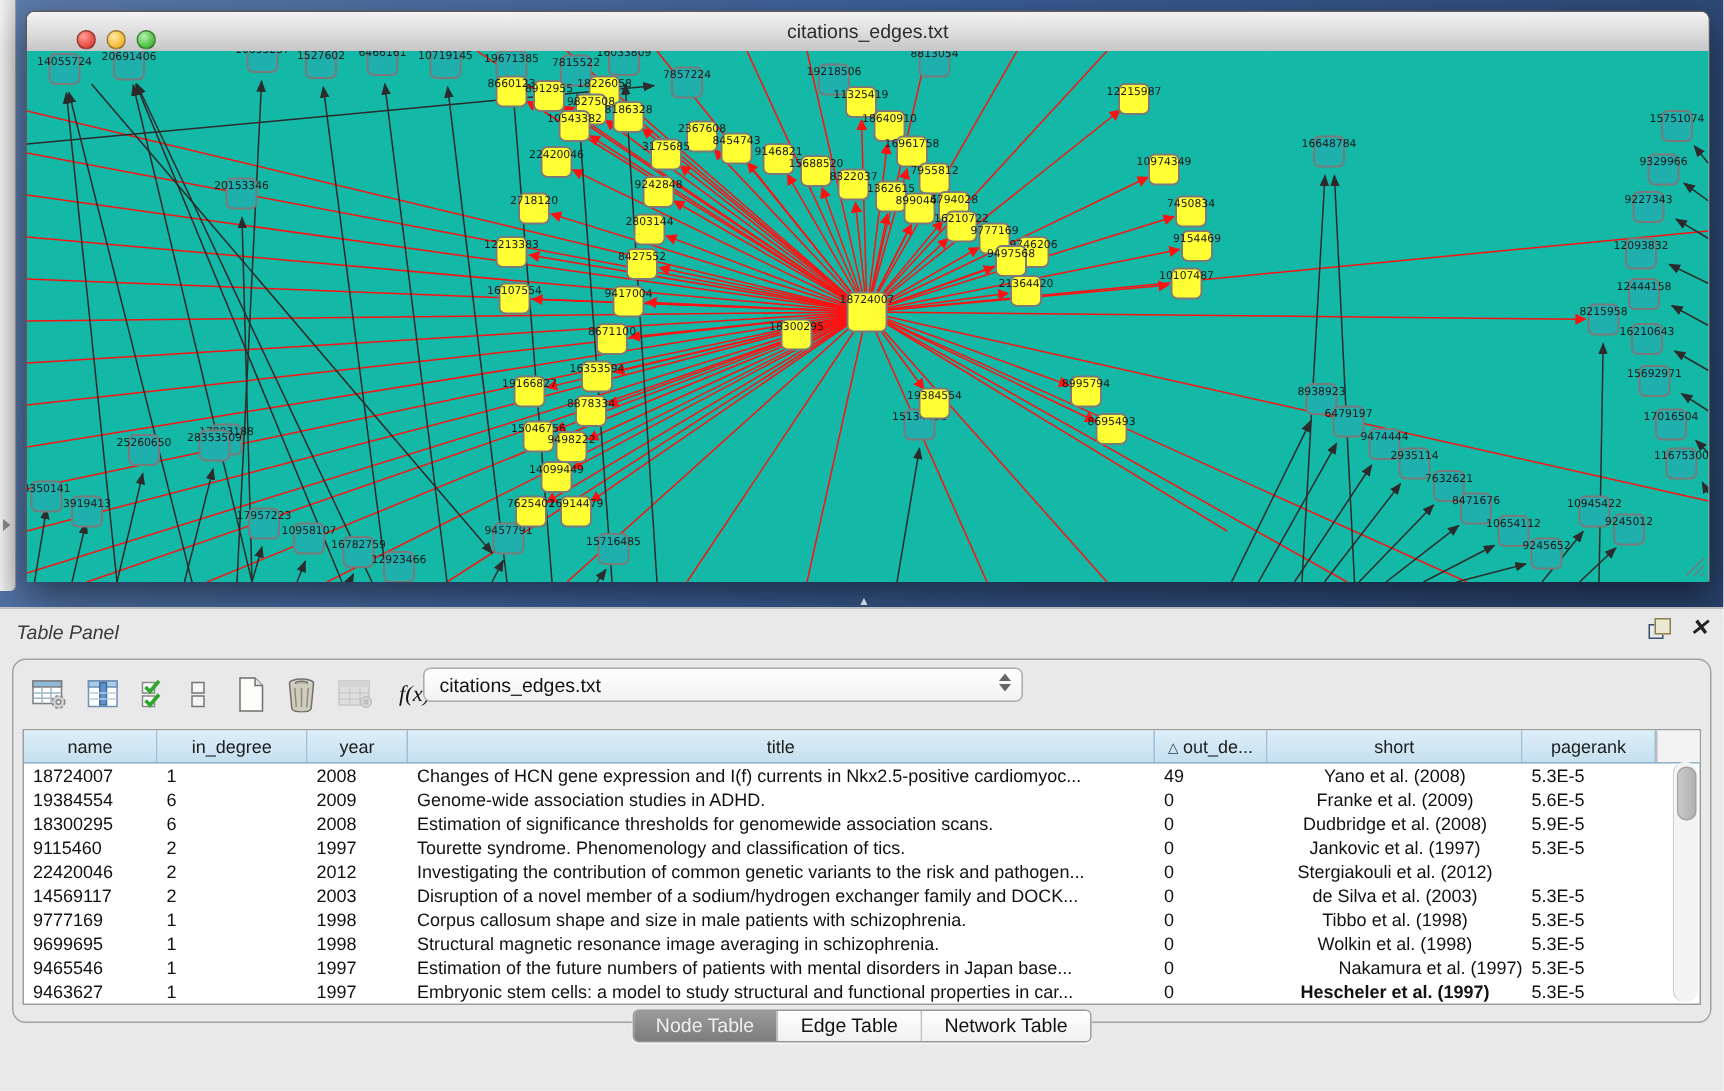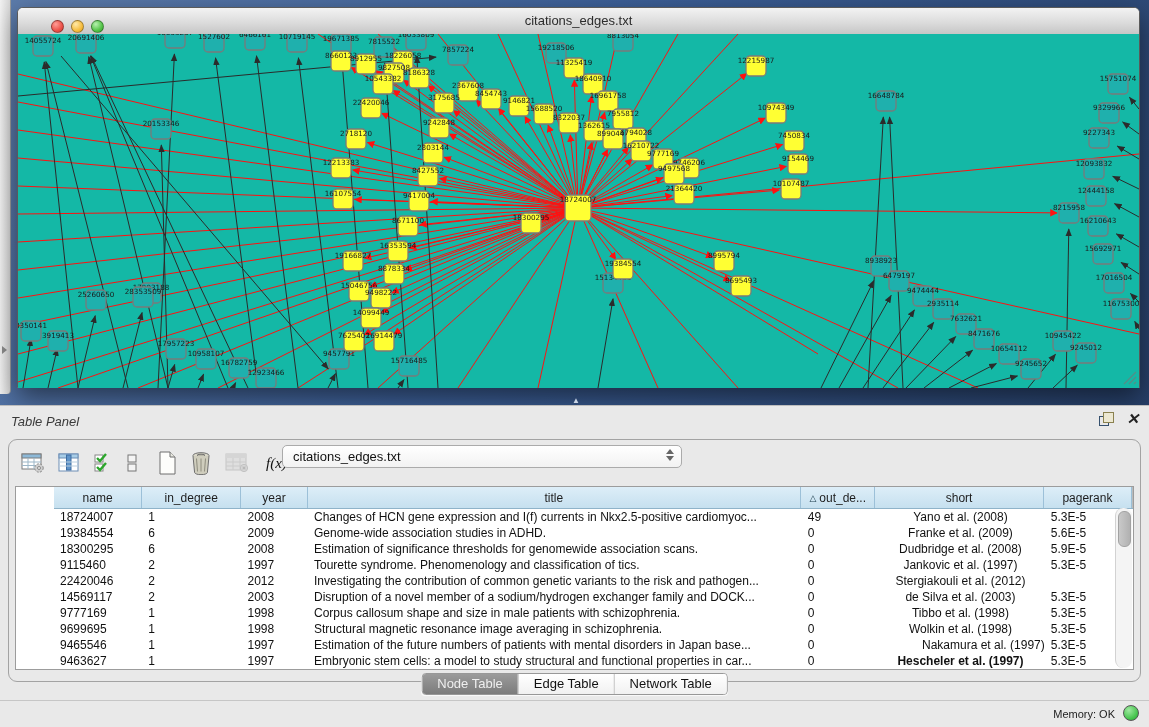--- a/index.html
+++ b/index.html
@@ -47,21 +47,21 @@
   .fx{font-family:"Liberation Serif",serif;font-style:italic;font-size:15px;color:#111;}
   .combo{position:absolute;left:273px;top:5px;width:400px;height:23px;box-sizing:border-box;
          background:linear-gradient(to bottom,#ffffff,#f2f2f2);border:1px solid #ababab;border-radius:5px;
          font-size:13px;color:#111;line-height:21px;padding-left:10px;}
   .combo .steppers{position:absolute;right:7px;top:3px;display:flex;flex-direction:column;gap:2px;}
   .combo .steppers span{width:0;height:0;border-left:4px solid transparent;border-right:4px solid transparent;}
   .combo .up{border-bottom:5px solid #666;}
   .combo .down{border-top:5px solid #666;}
   
   .tbl{position:absolute;left:6px;top:46px;width:1119px;height:184px;background:#fff;
-       border:1px solid #9c9c9c;box-sizing:border-box;padding-left:38px;}
+       border:1px solid #9c9c9c;box-sizing:border-box;}
   .thead{display:flex;height:21px;background:#cfe6f3;border-bottom:1px solid #8fb3c9;font-size:12px;color:#1d1d1d;}
   .th{display:flex;align-items:center;justify-content:center;box-sizing:border-box;
       border-right:1px solid #9cc0d8;background:linear-gradient(to bottom,#ddeef8,#c6e0ef);}
   .th .sortmark{font-size:9px;margin-right:3px;color:#20404f;}
   .th.filler{background:#f3f3f3;border-right:none;border-left:1px solid #bbb;}
   .tbody{position:relative;font-size:12px;color:#111;}
   .tr{display:flex;height:16px;line-height:16px;}
   .td{box-sizing:border-box;padding-left:6px;white-space:nowrap;overflow:hidden;}
   .td.center{text-align:center;padding-left:0;}
   .vscroll{position:absolute;right:1px;top:21px;width:16px;height:160px;background:#f4f4f4;
@@ -850,17 +850,13 @@
       </div>
     </div>
   </div>
 
   <div class="tabs" id="tabs">
       <div class="tab active">Node Table</div>
       <div class="tab">Edge Table</div>
       <div class="tab">Network Table</div>
     </div>
 
-  <div class="statusbar">
-    <div class="mem">Memory: OK</div>
-    <div class="memdot"></div>
-  </div>
 </div>
 
 </body></html>

